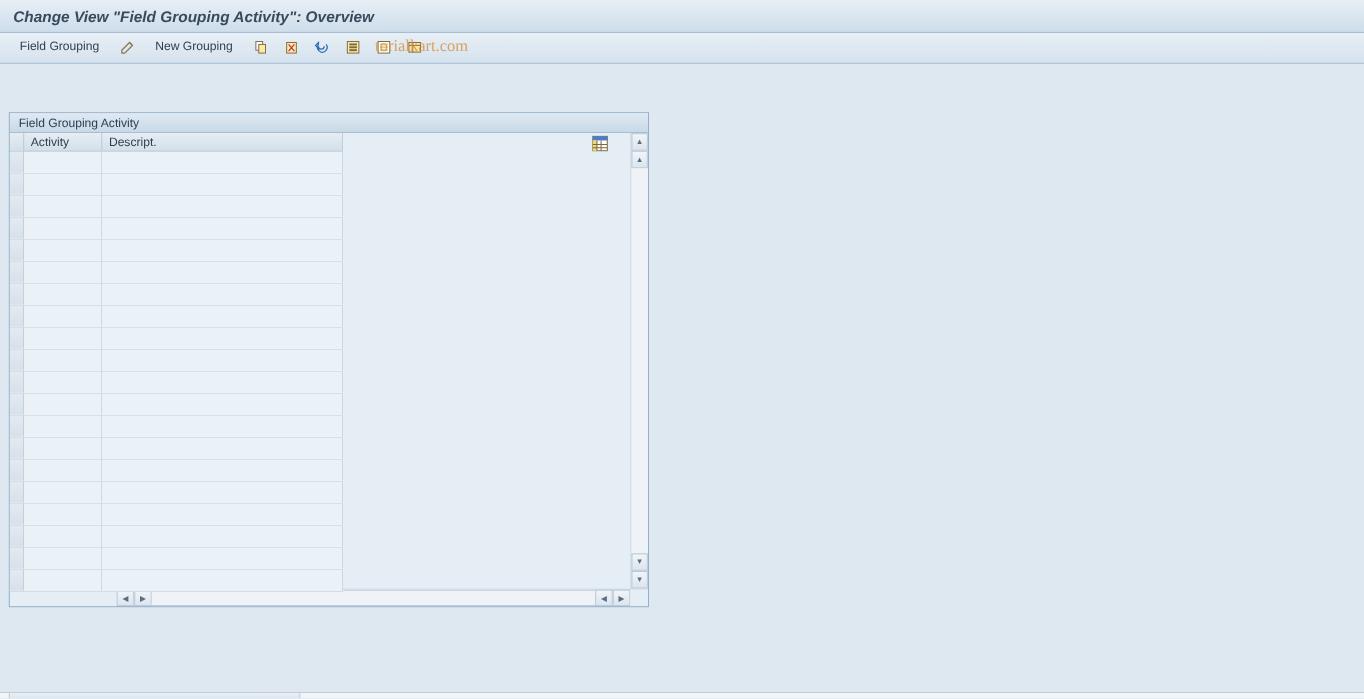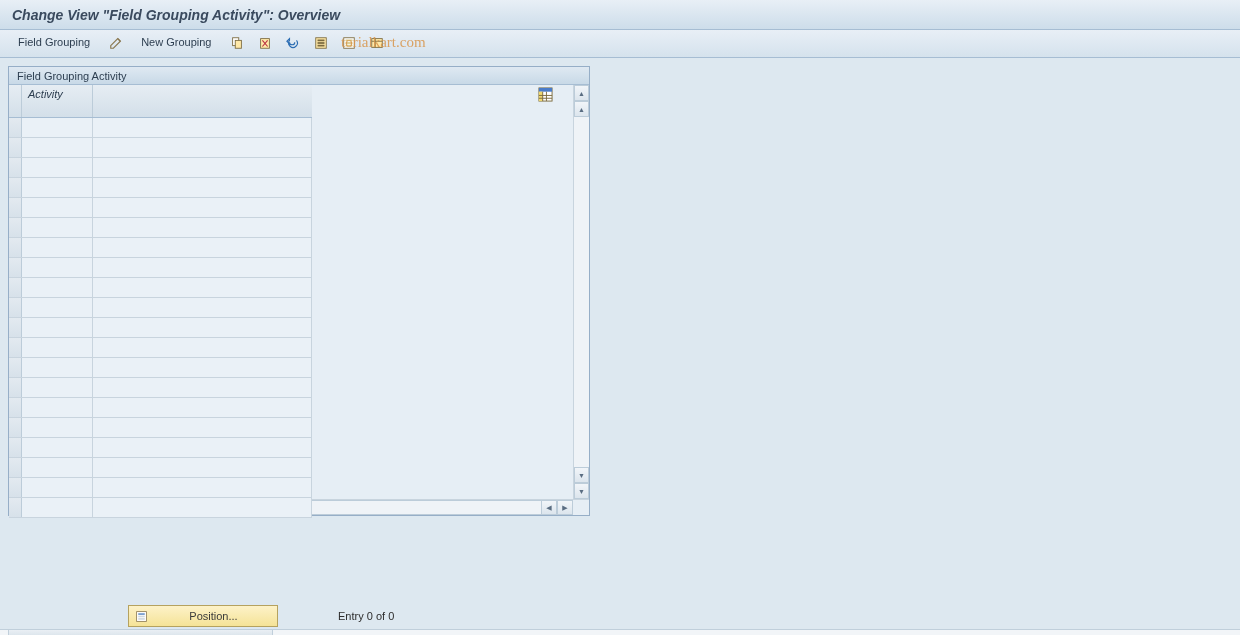--- a/index.html
+++ b/index.html
@@ -72,20 +72,21 @@
     }
     .content-area {
       padding: 8px 8px;
       height: calc(100% - 58px);
       position: relative;
     }
     .panel {
       width: 582px;
       background: #e6eef5;
       border: 1px solid #96aec7;
+      margin-top: 36px;
     }
     .panel-header {
       background: linear-gradient(to bottom, #dfe9f2 0%, #c8d9e7 100%);
       padding: 3px 8px;
       font-size: 11px;
       color: #2d3e50;
       border-bottom: 1px solid #a6bdd3;
       height: 18px;
     }
     .table-container {
@@ -93,22 +94,21 @@
       position: relative;
       height: 414px;
     }
     .table-left {
       flex: 0 0 auto;
     }
     .table-header-row {
       display: flex;
       background: linear-gradient(to bottom, #e6edf3 0%, #d3dfe9 100%);
       border-bottom: 1px solid #a6bdd3;
-      height: 33px;
-      font-style: italic;
+      height: 17px;
     }
     .th-selector {
       width: 13px;
       border-right: 1px solid #bcccd9;
       background: linear-gradient(to bottom, #e6edf3 0%, #d3dfe9 100%);
     }
     .th-activity {
       width: 71px;
       border-right: 1px solid #bcccd9;
       padding: 3px 6px;
@@ -347,20 +347,21 @@
 
 <div class="content-area">
   <div class="panel">
     <div class="panel-header">Field Grouping Activity</div>
 
     <div class="table-container">
       <div class="table-left">
         <div class="table-header-row">
           <div class="th-selector"></div>
           <div class="th-activity">Activity</div>
+          <div class="th-descript">Descript.</div>
         </div>
         <div class="table-body" id="table-body">
             <div class="table-row">
               <div class="td-selector"></div>
               <div class="td-activity"></div>
               <div class="td-descript"></div>
             </div>
             <div class="table-row">
               <div class="td-selector"></div>
               <div class="td-activity"></div>
@@ -490,29 +491,17 @@
       </div>
       <div class="hscroll-track"></div>
       <div class="hscroll-right-arrows">
         <div class="hscroll-arrow">◀</div>
         <div class="hscroll-arrow">▶</div>
       </div>
       <div class="hscroll-corner"></div>
     </div>
   </div>
 
-  <div class="bottom-area">
-    <div class="position-button">
-      <svg class="icon-svg" viewBox="0 0 16 16">
-          <rect x="2" y="2" width="12" height="12" fill="#fff" stroke="#8a7850" stroke-width="1"></rect>
-          <rect x="4" y="4" width="8" height="2" fill="#6a93c9"></rect>
-          <rect x="4" y="7" width="8" height="2" fill="#d0d8e0"></rect>
-          <rect x="4" y="10" width="8" height="2" fill="#d0d8e0"></rect>
-        </svg>
-      <span class="position-button-label">Position...</span>
-    </div>
-    <span class="entry-status">Entry 0 of 0</span>
-  </div>
 </div>
 
 <div class="status-bar">
   <div class="status-segment"></div>
 </div>
 
 </body></html>

